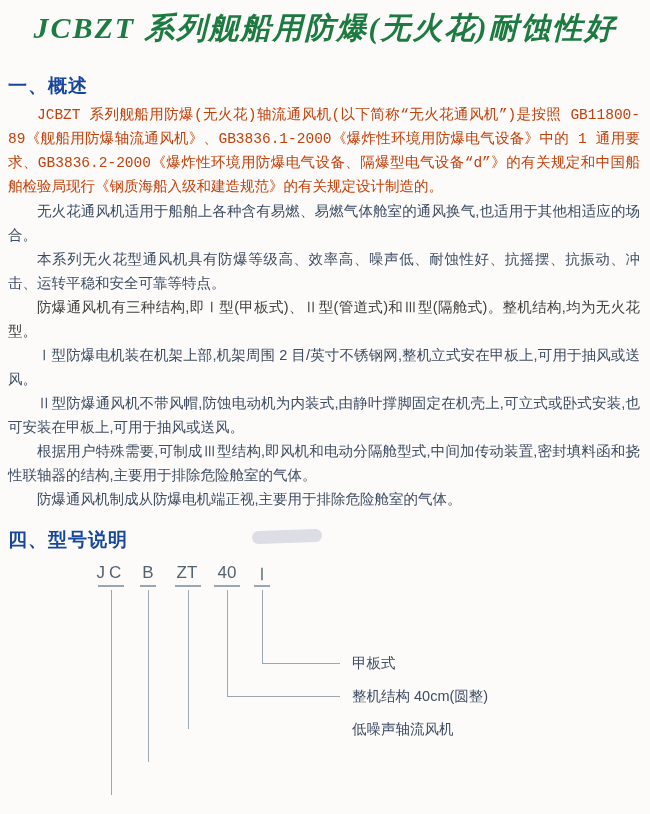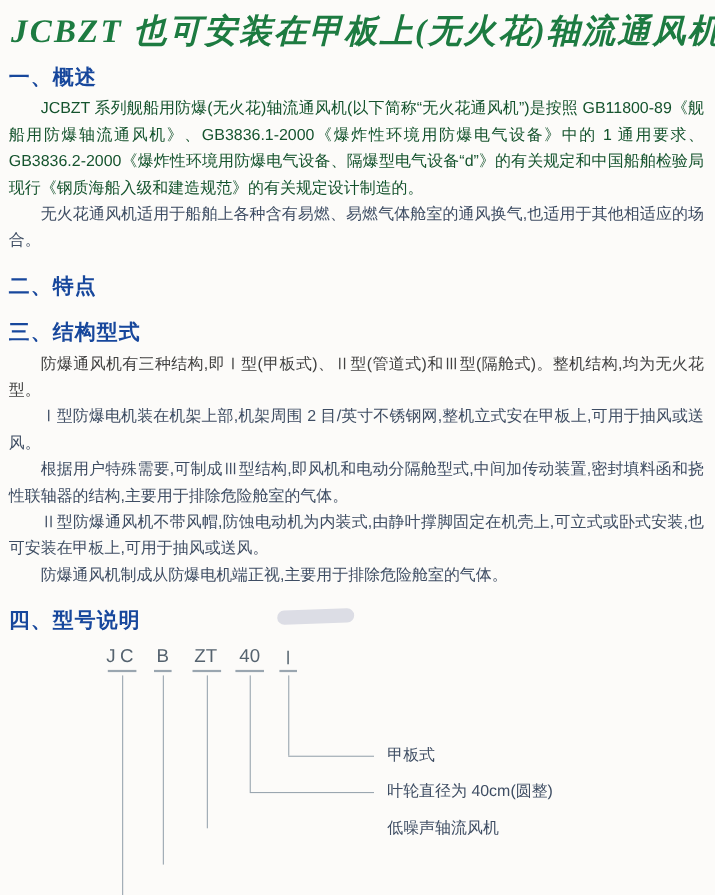--- a/index.html
+++ b/index.html
@@ -25,21 +25,21 @@
   }
 
   h2.sec {
     position:relative;
     margin:16px 0 4px 8px;
     font-size:19px;
     font-weight:bold;
     letter-spacing:1px;
     color:#17479c;
   }
-  h2.sec.first { margin-top:8px; }
+  h2.sec.first { margin-top:24px; }
 
   p.bodytext {
     margin:0 10px 0 8px;
     font-size:14.5px;
     line-height:24px;
     text-align:justify;
     text-indent:2em;
   }
 
   .smudge {
@@ -65,53 +65,52 @@
     font-size:14.5px; line-height:20px;
     color:#3e4d63;
     white-space:nowrap;
   }
 </style>
 </head>
 <body>
 
 <div class="page">
 
-  <h1 class="doc-title" style="color: rgb(29, 123, 65);">JCBZT 也可安装在甲板上(无火花)轴流通风机</h1>
+  <h1 class="doc-title" style="color: rgb(29, 123, 65);">JCBZT 系列舰船用防爆(无火花)耐蚀性好</h1>
 
   <h2 class="sec first" style="color: rgb(23, 71, 156);">一、概述</h2>
-  <p class="bodytext" style="color: #14532d;">JCBZT 系列舰船用防爆(无火花)轴流通风机(以下简称“无火花通风机”)是按照 GB11800-89《舰船用防爆轴流通风机》、GB3836.1-2000《爆炸性环境用防爆电气设备》中的 1 通用要求、GB3836.2-2000《爆炸性环境用防爆电气设备、隔爆型电气设备“d”》的有关规定和中国船舶检验局现行《钢质海船入级和建造规范》的有关规定设计制造的。</p>
+  <p class="bodytext" style="color: #c2410c; font-family: Liberation Mono, monospace;">JCBZT 系列舰船用防爆(无火花)轴流通风机(以下简称“无火花通风机”)是按照 GB11800-89《舰船用防爆轴流通风机》、GB3836.1-2000《爆炸性环境用防爆电气设备》中的 1 通用要求、GB3836.2-2000《爆炸性环境用防爆电气设备、隔爆型电气设备“d”》的有关规定和中国船舶检验局现行《钢质海船入级和建造规范》的有关规定设计制造的。</p>
   <p class="bodytext" style="color: rgb(62, 77, 99);">无火花通风机适用于船舶上各种含有易燃、易燃气体舱室的通风换气,也适用于其他相适应的场合。</p>
 
-  <h2 class="sec" style="color: rgb(23, 71, 156);">二、特点</h2>
+  <p class="bodytext" style="color: rgb(62, 77, 99);">本系列无火花型通风机具有防爆等级高、效率高、噪声低、耐蚀性好、抗摇摆、抗振动、冲击、运转平稳和安全可靠等特点。</p>
 
-  <h2 class="sec" style="color: rgb(23, 71, 156);">三、结构型式</h2>
   <p class="bodytext" style="color: #404040;">防爆通风机有三种结构,即Ⅰ型(甲板式)、Ⅱ型(管道式)和Ⅲ型(隔舱式)。整机结构,均为无火花型。</p>
   <p class="bodytext" style="color: rgb(62, 77, 99);">Ⅰ型防爆电机装在机架上部,机架周围 2 目/英寸不锈钢网,整机立式安在甲板上,可用于抽风或送风。</p>
+  <p class="bodytext" style="color: rgb(62, 77, 99);">Ⅱ型防爆通风机不带风帽,防蚀电动机为内装式,由静叶撑脚固定在机壳上,可立式或卧式安装,也可安装在甲板上,可用于抽风或送风。</p>
   <p class="bodytext" style="color: rgb(62, 77, 99);">根据用户特殊需要,可制成Ⅲ型结构,即风机和电动分隔舱型式,中间加传动装置,密封填料函和挠性联轴器的结构,主要用于排除危险舱室的气体。</p>
-  <p class="bodytext" style="color: rgb(62, 77, 99);">Ⅱ型防爆通风机不带风帽,防蚀电动机为内装式,由静叶撑脚固定在机壳上,可立式或卧式安装,也可安装在甲板上,可用于抽风或送风。</p>
   <p class="bodytext" style="color: rgb(62, 77, 99);">防爆通风机制成从防爆电机端正视,主要用于排除危险舱室的气体。</p>
 
   <h2 class="sec" style="color: rgb(23, 71, 156);">四、型号说明<span class="smudge" id="smudge" style="background: rgb(220, 221, 229);"></span></h2>
 
   <div class="diagram" id="diagram">
       <div class="mcode" style="left: 81px; letter-spacing: 4px;">JC</div>
       <div class="uline" style="left: 98px; width: 26px; background: rgb(154, 166, 176);"></div>
       <div class="vline" style="left: 111px; top: 27px; height: 205px; background: rgb(154, 166, 176);"></div>
       <div class="mcode" style="left: 118px;">B</div>
       <div class="uline" style="left: 140px; width: 16px; background: rgb(154, 166, 176);"></div>
       <div class="vline" style="left: 148px; top: 27px; height: 172px; background: rgb(154, 166, 176);"></div>
       <div class="mcode" style="left: 157px;">ZT</div>
       <div class="uline" style="left: 175px; width: 26px; background: rgb(154, 166, 176);"></div>
       <div class="vline" style="left: 188px; top: 27px; height: 139px; background: rgb(154, 166, 176);"></div>
       <div class="mlabel" style="left: 352px; top: 156px; color: rgb(62, 77, 99);">低噪声轴流风机</div>
       <div class="mcode" style="left: 197px;">40</div>
       <div class="uline" style="left: 214px; width: 26px; background: rgb(154, 166, 176);"></div>
       <div class="vline" style="left: 227px; top: 27px; height: 106px; background: rgb(154, 166, 176);"></div>
       <div class="hline" style="left: 227px; top: 133px; width: 113px; background: rgb(154, 166, 176);"></div>
-      <div class="mlabel" style="left: 352px; top: 123px; color: rgb(62, 77, 99);">叶轮直径为 40cm(圆整)</div>
+      <div class="mlabel" style="left: 352px; top: 123px; color: rgb(62, 77, 99);">整机结构 40cm(圆整)</div>
       <div class="mcode" style="left: 232px;">Ⅰ</div>
       <div class="uline" style="left: 254px; width: 16px; background: rgb(154, 166, 176);"></div>
       <div class="vline" style="left: 262px; top: 27px; height: 73px; background: rgb(154, 166, 176);"></div>
       <div class="hline" style="left: 262px; top: 100px; width: 78px; background: rgb(154, 166, 176);"></div>
       <div class="mlabel" style="left: 352px; top: 90px; color: rgb(62, 77, 99);">甲板式</div>
     </div>
 
 </div>
 
 </body></html>

